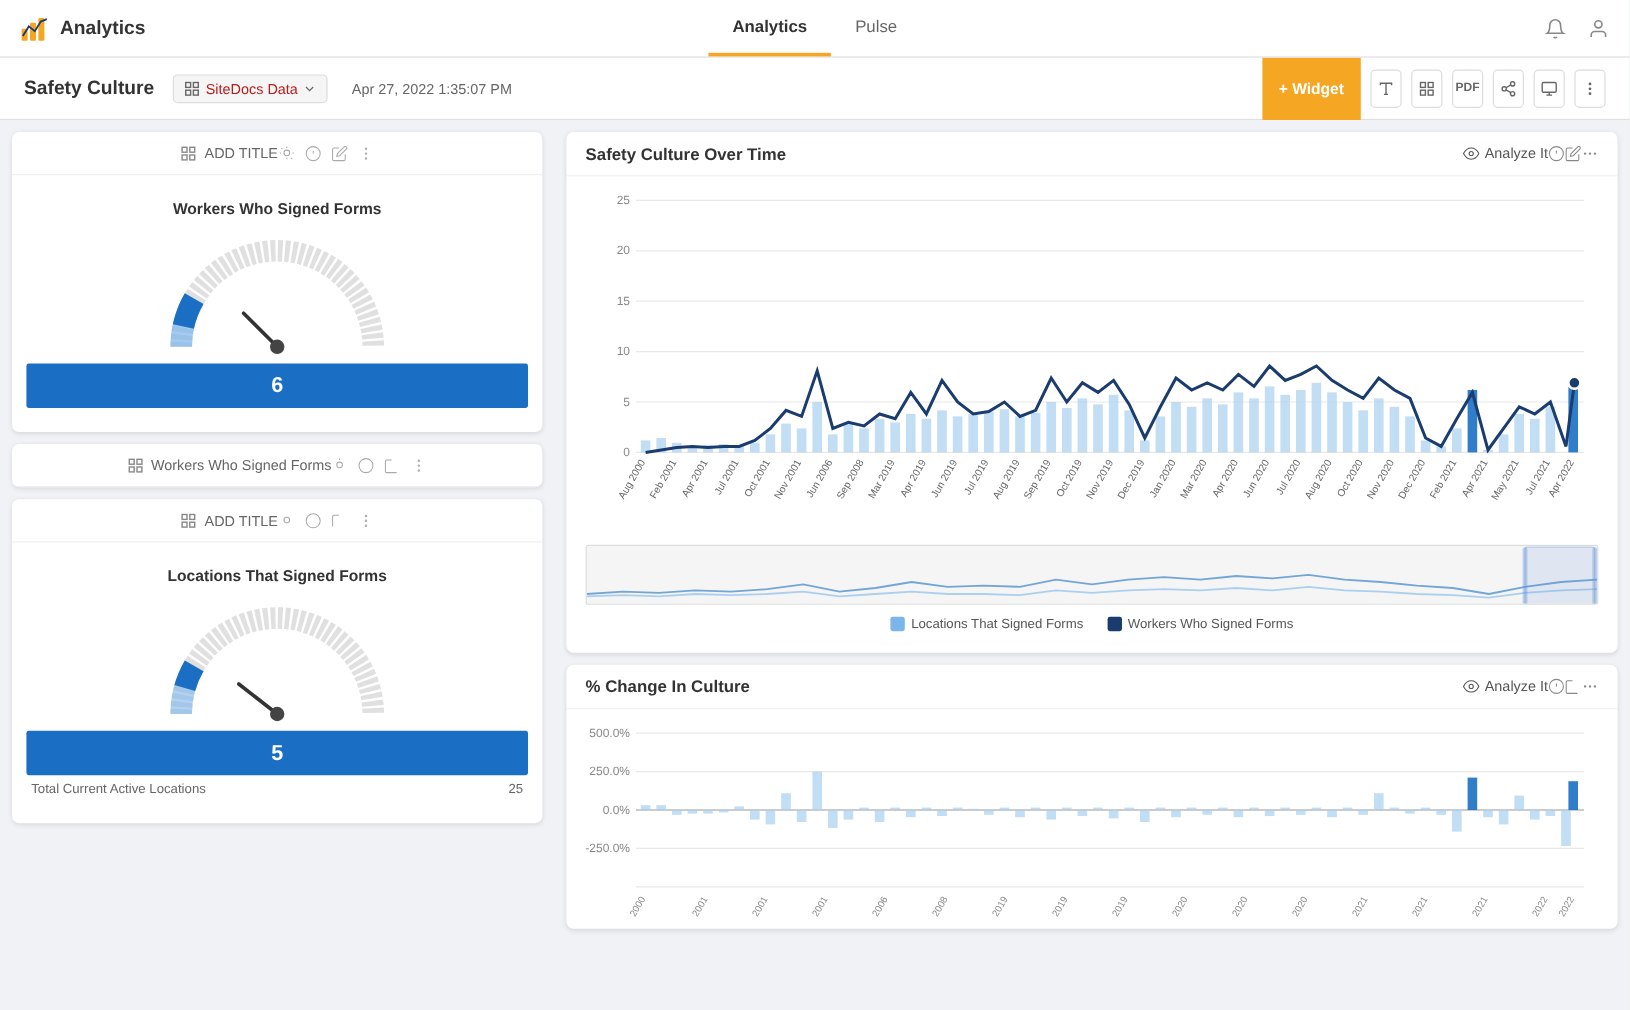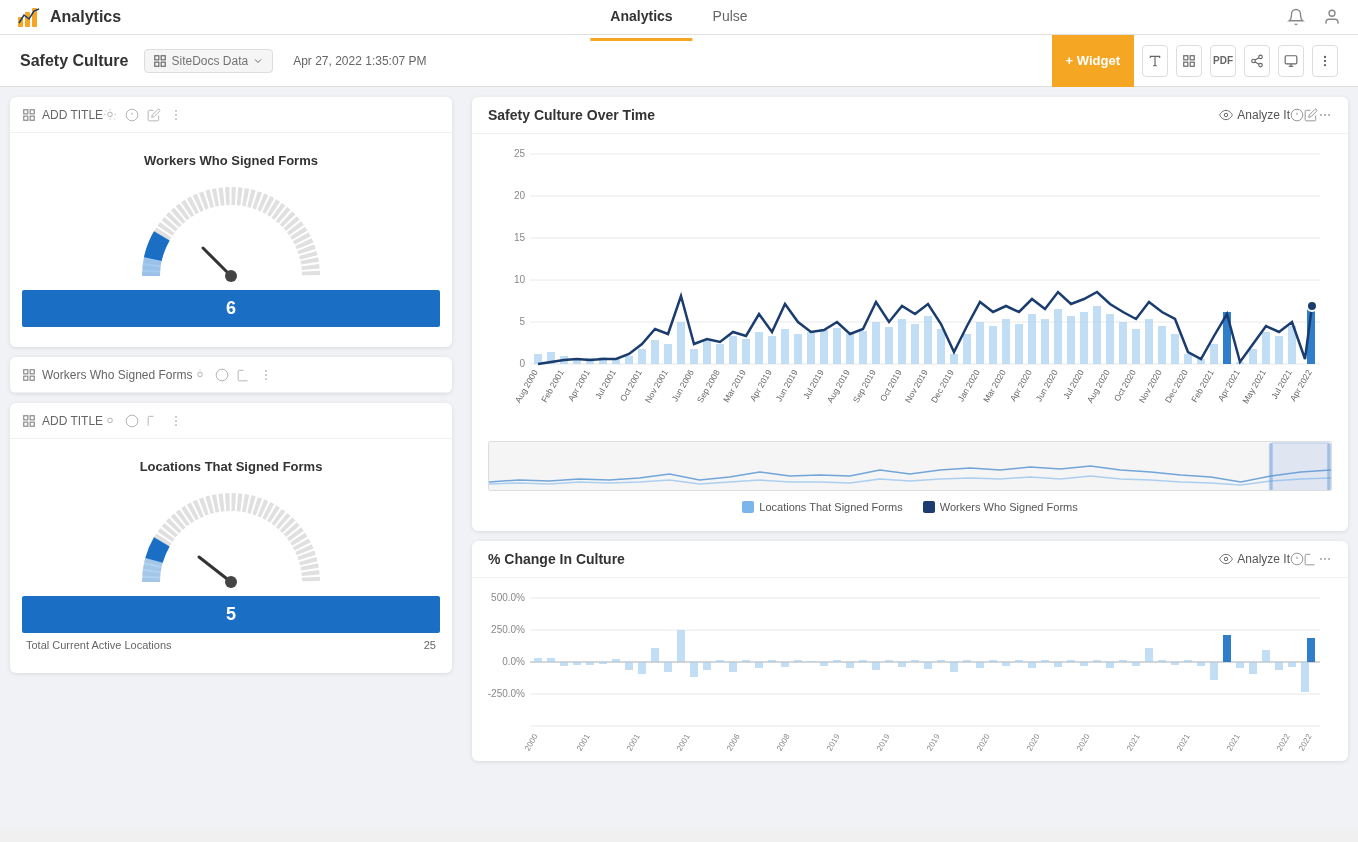--- a/index.html
+++ b/index.html
@@ -1,20 +1,20 @@
 <!DOCTYPE html>
 <html><head>
   <meta charset="utf-8">
   <style>
     * { box-sizing: border-box; margin: 0; padding: 0; }
     body { font-family: -apple-system, BlinkMacSystemFont, 'Segoe UI', sans-serif; background: #f0f0f0; font-size: 13px; color: #333; }
 
     
     .top-nav {
-      height: 35px;
+      height: 48px;
       background: #fff;
       border-bottom: 1px solid #e0e0e0;
       display: flex;
       align-items: center;
       padding: 0 16px;
       position: relative;
     }
     .top-nav-logo {
       display: flex;
       align-items: center;
@@ -74,21 +74,21 @@
     .sub-header-title {
       font-weight: 700;
       font-size: 16px;
       color: #333;
     }
     .data-source {
       display: flex;
       align-items: center;
       gap: 4px;
       font-size: 12px;
-      color: #737373;
+      color: #b91c1c;
       background: #f5f5f5;
       border: 1px solid #ddd;
       border-radius: 4px;
       padding: 4px 8px;
       cursor: pointer;
     }
     .date-text {
       font-size: 12px;
       color: #666;
       margin-left: 4px;
@@ -144,21 +144,21 @@
     
     .widget-card {
       background: #fff;
       border-radius: 6px;
       box-shadow: 0 1px 4px rgba(0,0,0,0.1);
       overflow: hidden;
     }
     .widget-card-header {
       display: flex;
       align-items: center;
-      justify-content: flex-start;
+      justify-content: center;
       padding: 8px 12px;
       border-bottom: 1px solid #f0f0f0;
       min-height: 36px;
     }
     .widget-card-title {
       display: flex;
       align-items: center;
       gap: 6px;
       font-size: 12px;
       color: #666;

